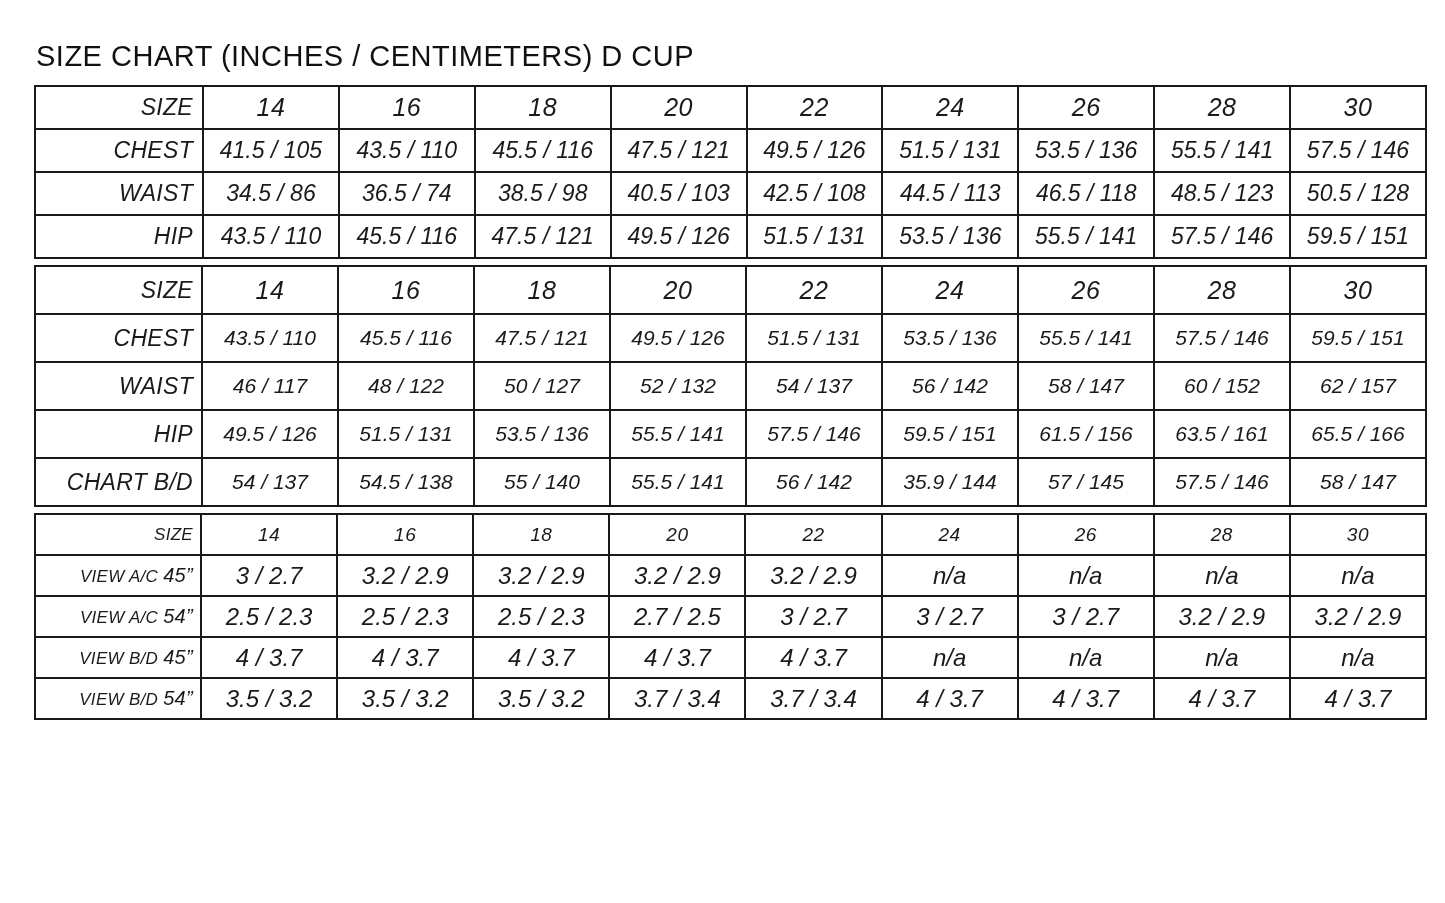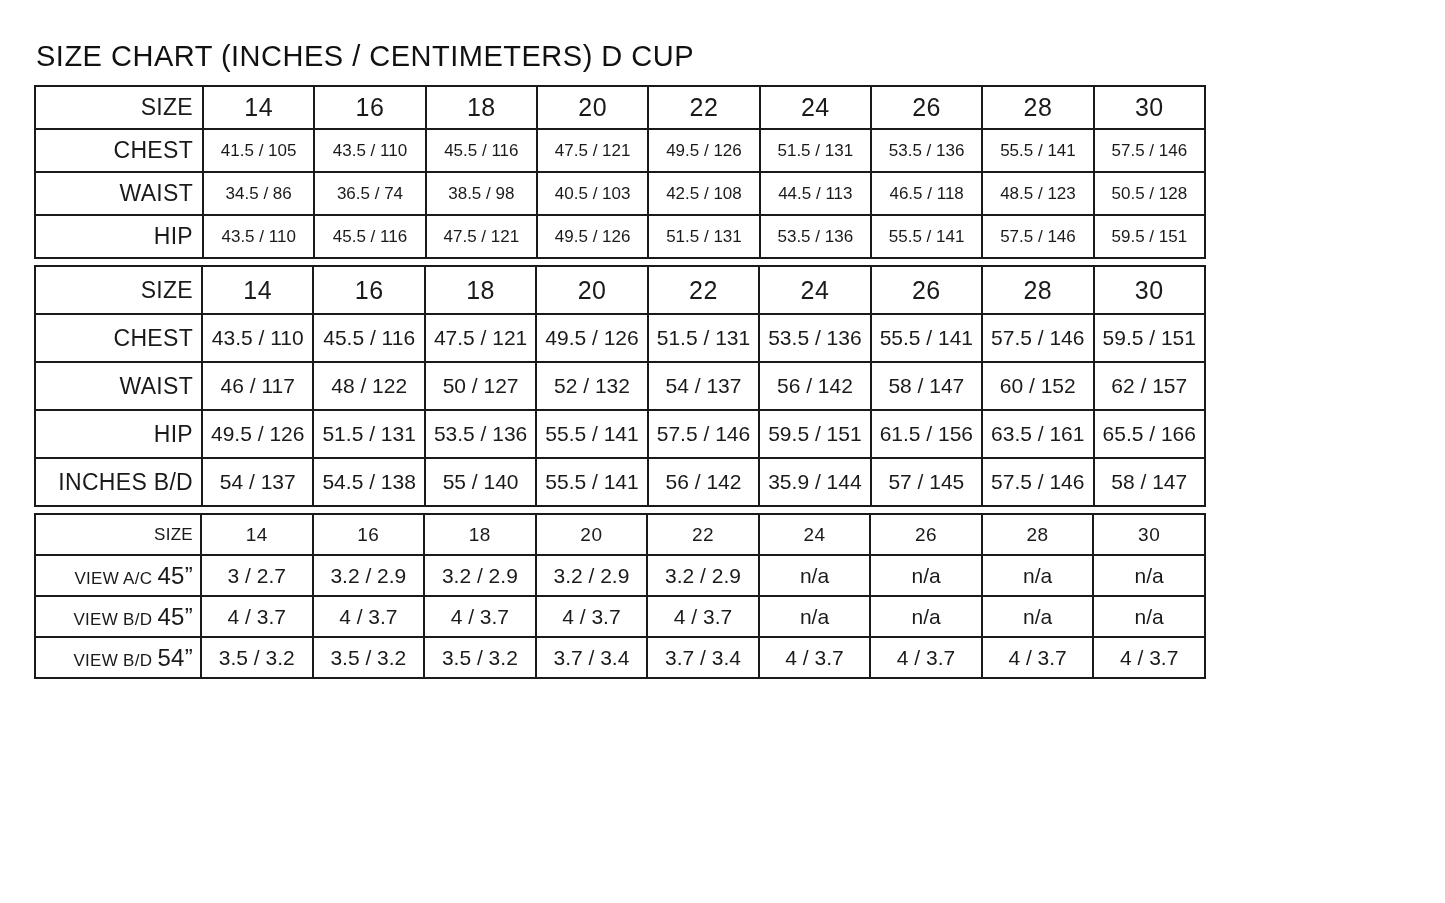--- a/index.html
+++ b/index.html
@@ -28,22 +28,23 @@
   .section-title {
     font-size: 29px;
     letter-spacing: 0.5px;
     font-weight: 400;
     color: #111;
     margin: 0 0 10px 2px;
     white-space: nowrap;
   }
   table.chart {
     border-collapse: collapse;
-    width: 1172px;
+    width: 1393px;
     table-layout: fixed;
+    font-style: italic;
   }
   table.chart td, table.chart th {
     border: 2px solid #1a1a1a;
     text-align: center;
     vertical-align: middle;
     font-weight: 400;
     padding: 0;
     height: 43px;
     font-size: 19px;
     color: #1a1a1a;
@@ -54,36 +55,36 @@
     font-size: 23px;
     letter-spacing: 0.3px;
     width: 157px;
   }
   table.chart th.colhead {
     font-size: 25px;
     letter-spacing: 0.5px;
   }
   
   #size-chart-table td.rowhead { font-size: 23px; }
-  #size-chart-table td.val { font-size: 17px; border-radius: 6px; }
+  #size-chart-table td.val { font-size: 23px; border-radius: 6px; }
   #size-chart-table th.colhead { font-size: 25px; }
   #size-chart-table td, #size-chart-table th { height: 41px; }
 
   
   #finished-table td, #finished-table th { height: 46px; }
   #finished-table td.val { font-size: 21px; }
   #finished-table td.rowhead { font-size: 23px; padding-right: 8px; }
   #finished-table th.colhead { font-size: 25px; }
 
   
   #fabric-table td, #fabric-table th { height: 39px; }
-  #fabric-table td.val { font-size: 21px; }
+  #fabric-table td.val { font-size: 24px; }
   #fabric-table th.colhead { font-size: 19px; }
   #fabric-table td.rowhead { font-size: 17px; padding-right: 7px; text-align: right; }
-  #fabric-table td.rowhead .sz { font-size: 24px; }
+  #fabric-table td.rowhead .sz { font-size: 20px; }
 
   .title-1 { margin-bottom: 12px; }
   .title-2 { margin-top: 24px; }
   .title-3 { margin-top: 26px; }
 </style>
 </head>
 <body>
 
 <div class="page">
 
@@ -188,21 +189,21 @@
           <td class="val">51.5 / 131</td>
           <td class="val">53.5 / 136</td>
           <td class="val">55.5 / 141</td>
           <td class="val">57.5 / 146</td>
           <td class="val">59.5 / 151</td>
           <td class="val">61.5 / 156</td>
           <td class="val">63.5 / 161</td>
           <td class="val">65.5 / 166</td>
         </tr>
         <tr>
-          <td class="rowhead">INCHES B/D</td>
+          <td class="rowhead">CHART B/D</td>
           <td class="val">54 / 137</td>
           <td class="val">54.5 / 138</td>
           <td class="val">55 / 140</td>
           <td class="val">55.5 / 141</td>
           <td class="val">56 / 142</td>
           <td class="val">35.9 / 144</td>
           <td class="val">57 / 145</td>
           <td class="val">57.5 / 146</td>
           <td class="val">58 / 147</td>
         </tr>
@@ -231,20 +232,32 @@
           <td class="val">3.2 / 2.9</td>
           <td class="val">3.2 / 2.9</td>
           <td class="val">3.2 / 2.9</td>
           <td class="val">3.2 / 2.9</td>
           <td class="val">n/a</td>
           <td class="val">n/a</td>
           <td class="val">n/a</td>
           <td class="val">n/a</td>
         </tr>
         <tr>
+          <td class="rowhead"><span>VIEW A/C</span> <span class="sz">54”</span></td>
+          <td class="val">2.5 / 2.3</td>
+          <td class="val">2.5 / 2.3</td>
+          <td class="val">2.5 / 2.3</td>
+          <td class="val">2.7 / 2.5</td>
+          <td class="val">3 / 2.7</td>
+          <td class="val">3 / 2.7</td>
+          <td class="val">3 / 2.7</td>
+          <td class="val">3.2 / 2.9</td>
+          <td class="val">3.2 / 2.9</td>
+        </tr>
+        <tr>
           <td class="rowhead"><span>VIEW B/D</span> <span class="sz">45”</span></td>
           <td class="val">4 / 3.7</td>
           <td class="val">4 / 3.7</td>
           <td class="val">4 / 3.7</td>
           <td class="val">4 / 3.7</td>
           <td class="val">4 / 3.7</td>
           <td class="val">n/a</td>
           <td class="val">n/a</td>
           <td class="val">n/a</td>
           <td class="val">n/a</td>

